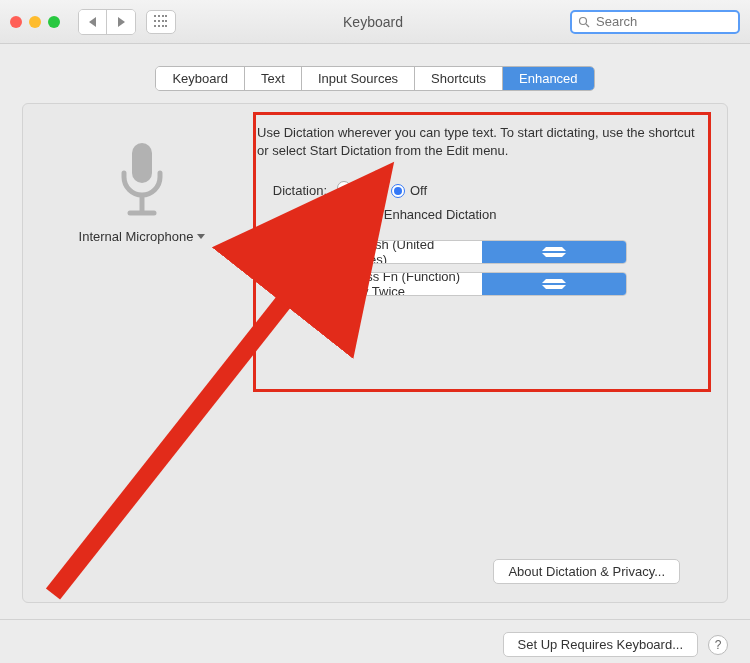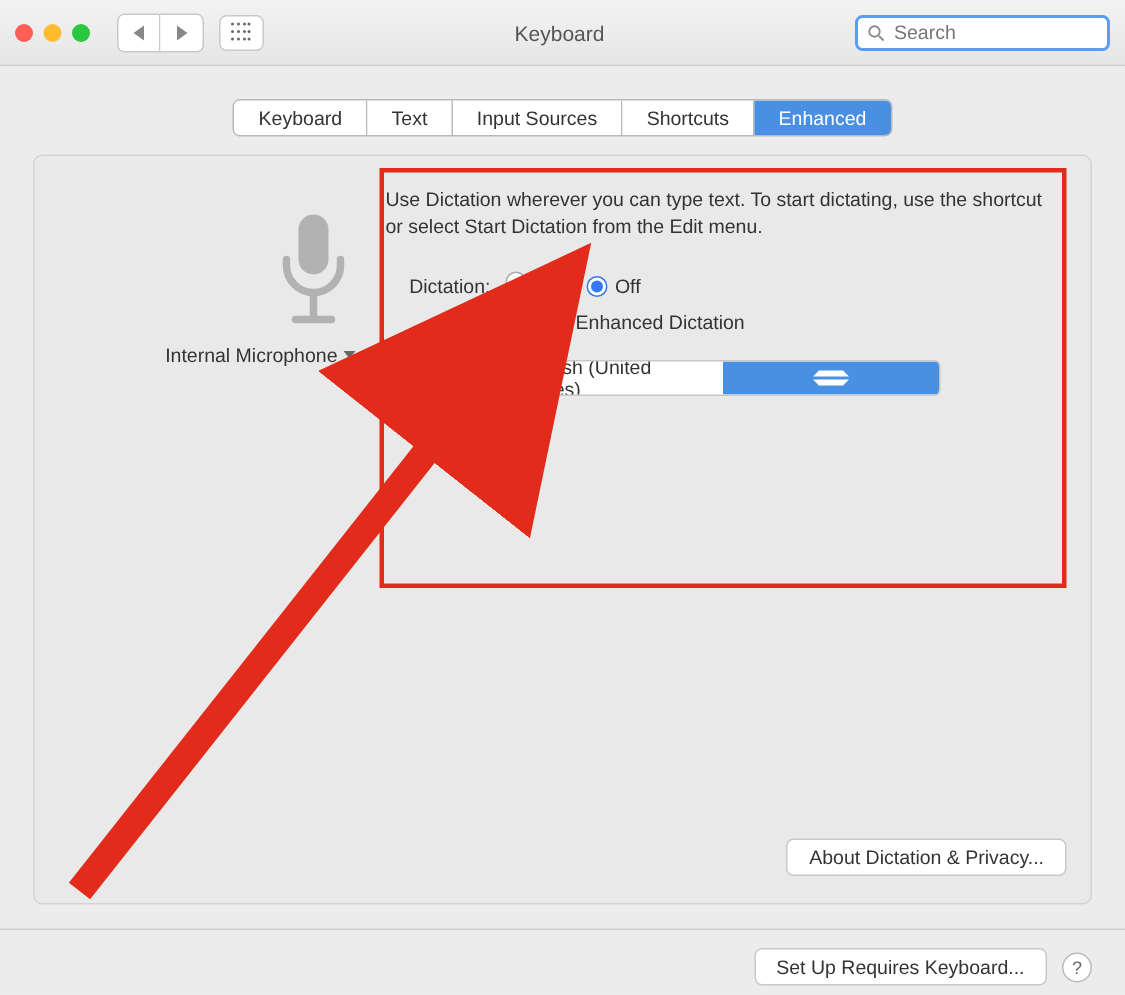--- a/index.html
+++ b/index.html
@@ -21,21 +21,21 @@
 .search svg{flex:0 0 auto;margin-right:4px}
 .search input{border:0;outline:0;width:100%;font-size:13px;color:#a21caf}
 .main{padding:22px 22px 10px 22px;position:relative}
 .tabbar{display:flex;justify-content:center;margin-bottom:12px}
 .tabs{display:inline-flex;border:1px solid #b9b9b9;border-radius:5px;overflow:hidden}
 .tab{padding:4px 16px;background:#fff;border-right:1px solid #b9b9b9;cursor:pointer;font-size:13px}
 .tab:last-child{border-right:0}
 .tab.active{background:#4a90e2;color:#fff}
 .panel{background:#e9e9e9;border:1px solid #d3d3d3;border-radius:6px;padding:20px 32px 20px 24px;min-height:500px;position:relative}
 .content{display:flex;gap:20px}
-.left{width:190px;display:flex;flex-direction:column;align-items:flex-end;padding-top:15px}
+.left{width:190px;display:flex;flex-direction:column;align-items:center;padding-top:15px}
 .mic-svg{opacity:.55}
 .devsel{margin-top:8px;display:flex;align-items:center;gap:4px;font-size:12px;color:#444;cursor:pointer}
 .caretdn{width:0;height:0;border-left:4px solid transparent;border-right:4px solid transparent;border-top:5px solid #666}
 .right{flex:1}
 .desc{font-size:13px;color:#333;line-height:1.4;margin-bottom:20px}
 .row{display:flex;align-items:flex-start;margin-bottom:8px}
 .lbl{width:80px;text-align:right;padding-right:10px;padding-top:3px;font-size:13px}
 .vals{flex:1}
 .radio{display:inline-flex;align-items:flex-end;margin-right:14px;cursor:pointer;font-size:13px}
 .rb{width:14px;height:14px;border-radius:50%;border:1px solid #aaa;background:#fff;margin-right:5px;display:inline-flex;align-items:center;justify-content:center}
@@ -44,21 +44,21 @@
 .chk{display:inline-flex;align-items:flex-start;gap:6px;color:#bfbfbf;font-size:13px}
 .cb{width:14px;height:14px;border:1px solid #ccc;border-radius:3px;background:#fafafa;display:inline-flex;align-items:center;justify-content:center;color:#bbb;font-size:11px;flex:0 0 auto;margin-top:1px}
 .hint{margin-left:20px;color:#c1c1c1;font-size:11.5px;line-height:1.4;max-width:300px;margin-top:2px}
 .select{display:flex;align-items:center;height:24px;background:#fff;border:1px solid #c8c8c8;border-radius:4px;width:290px;cursor:pointer;overflow:hidden}
 .select span{flex:1;padding:0 8px;font-size:13px}
 .select .cap{width:20px;height:100%;background:#4a90e2;display:flex;flex-direction:column;align-items:center;justify-content:center;gap:2px}
 .tri{width:0;height:0;border-left:4px solid transparent;border-right:4px solid transparent}
 .tri.up{border-bottom:4px solid #fff}.tri.down{border-top:4px solid #fff}
 .highlight{position:absolute;border:3px solid #e22b1a;pointer-events:none}
 .arrow{position:absolute;pointer-events:none}
-.about{position:absolute;right:16px;bottom:18px}
+.about{position:absolute;right:47px;bottom:18px}
 .btn{background:#fff;border:1px solid #c9c9c9;border-radius:5px;padding:4px 14px;font-size:13px;cursor:pointer}
 .bottom{border-top:1px solid #d2d2d2;margin-top:6px;padding:12px 22px;display:flex;justify-content:flex-end;align-items:center;gap:10px}
 .help{width:20px;height:20px;border-radius:50%;border:1px solid #bbb;background:#fff;display:flex;align-items:center;justify-content:center;font-size:12px;color:#666;cursor:pointer}
 </style>
 </head>
 <body>
 
 <div class="titlebar">
   <div class="traffic">
     <span class="red"></span>
@@ -156,20 +156,29 @@
               <span class="cap">
                   <span class="tri up"></span>
                   <span class="tri down"></span>
                 </span>
             </div>
           </div>
         </div>
 
         <div class="row">
           <div class="lbl">Shortcut:</div>
+          <div class="vals">
+            <div class="select">
+              <span>Press Fn (Function) Key Twice</span>
+              <span class="cap">
+                  <span class="tri up"></span>
+                  <span class="tri down"></span>
+                </span>
+            </div>
+          </div>
         </div>
       </div>
     </div>
 
     <div class="highlight" style="left:230px;top:8px;width:458px;height:280px"></div>
     <svg class="arrow" style="left:10px;top:40px" width="380" height="460">
       <defs>
           <marker id="ah" markerWidth="12" markerHeight="12" refX="9" refY="5" orient="auto">
             <path d="M0,0 L10,5 L0,10 Z" fill="#e22b1a"></path>
           </marker>

